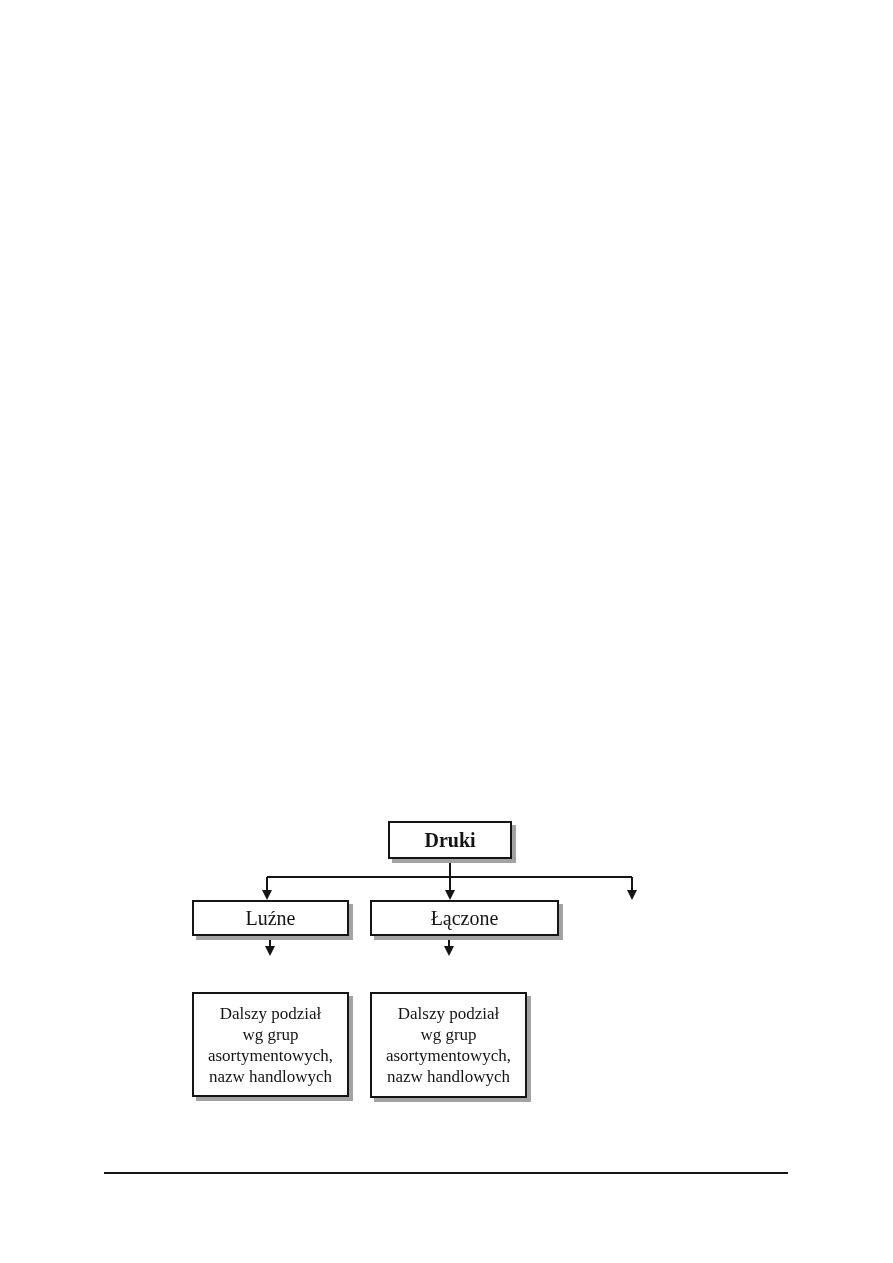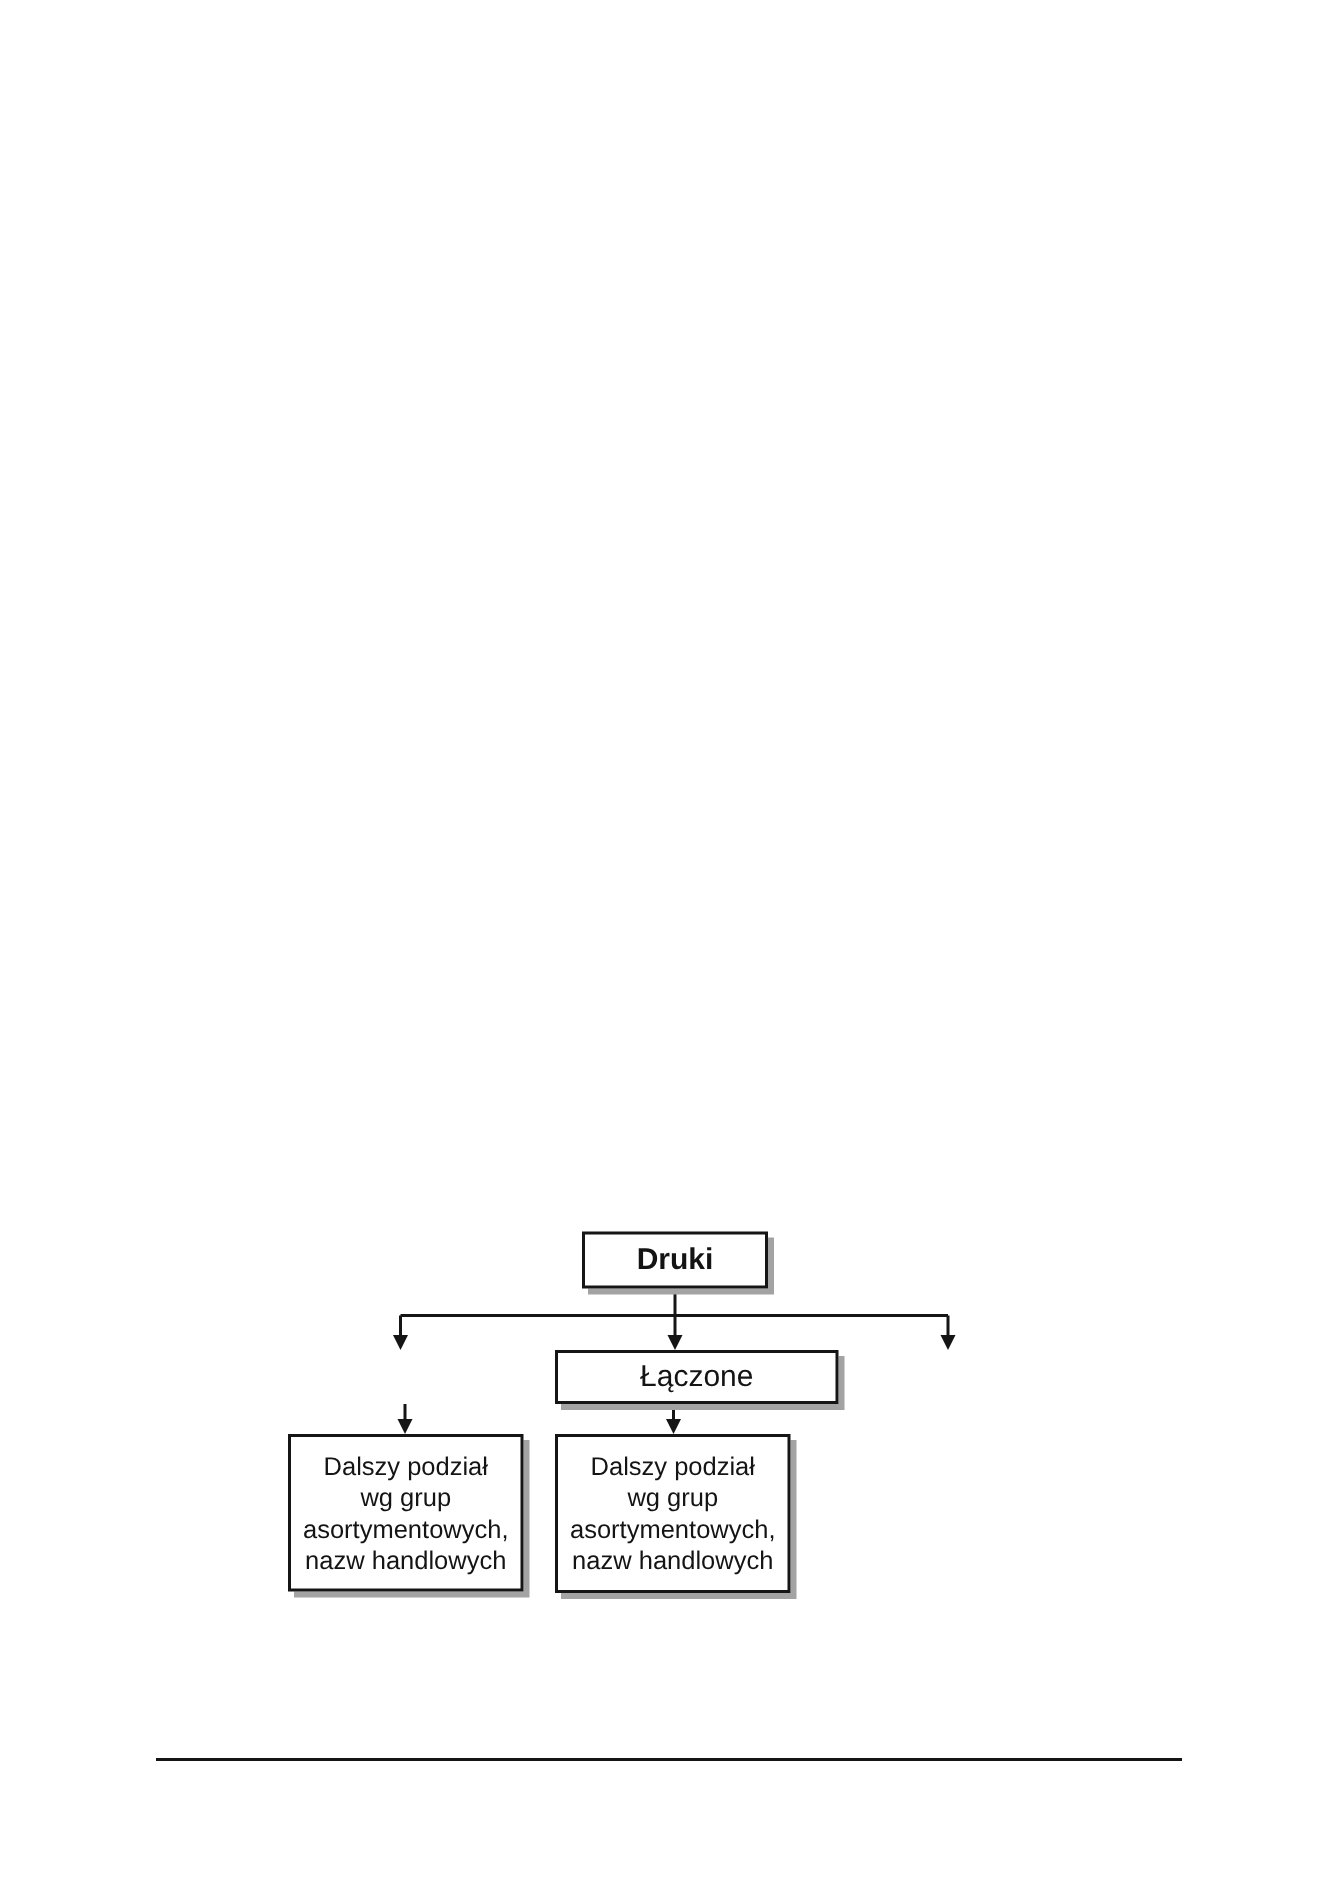--- a/index.html
+++ b/index.html
@@ -38,34 +38,36 @@
     display: flex;
     align-items: center;
     justify-content: center;
     text-align: center;
     background: var(--box-fill);
     border: 2px solid var(--box-border);
     box-shadow: 4px 4px 0 0 var(--box-shadow);
     color: var(--text);
     font-size: 20px;
     line-height: 1.1;
+    font-family: Liberation Serif, serif;
   }
 
   .node-root {
     left: 388px; top: 821px; width: 124px; height: 38px;
     font-weight: bold;
   }
   .node-luzne   { left: 192px; top: 900px; width: 157px; height: 36px; }
   .node-laczone { left: 370px; top: 900px; width: 189px; height: 36px; }
   .node-oprawy  { left: 568px; top: 901px; width: 130px; height: 35px; }
 
   .node-detail {
     font-size: 17px;
     line-height: 21px;
     white-space: pre-line;
+    margin-top: 36px;
   }
   .node-detail-left  { left: 192px; top: 956px; width: 157px; height: 105px; }
   .node-detail-right { left: 370px; top: 956px; width: 157px; height: 106px; }
 
   .footer-rule {
     position: absolute;
     left: 104px; top: 1172px;
     width: 684px; height: 2px;
     background: var(--box-border);
   }
@@ -91,20 +93,21 @@
         <polygon points="262,890 272,890 267,900"></polygon>
         <polygon points="445,890 455,890 450,900"></polygon>
         <polygon points="627,890 637,890 632,900"></polygon>
         <polygon points="265,946 275,946 270,956"></polygon>
         <polygon points="444,946 454,946 449,956"></polygon>
       </g>
     </svg>
 
     <div class="node node-root">Druki</div>
 
+    <div class="node node-luzne">Luźne</div>
 
     <div class="node node-laczone">Łączone</div>
 
 
     <div class="node node-detail node-detail-left">Dalszy podział
 wg grup
 asortymentowych,
 nazw handlowych</div>
 
     <div class="node node-detail node-detail-right">Dalszy podział

